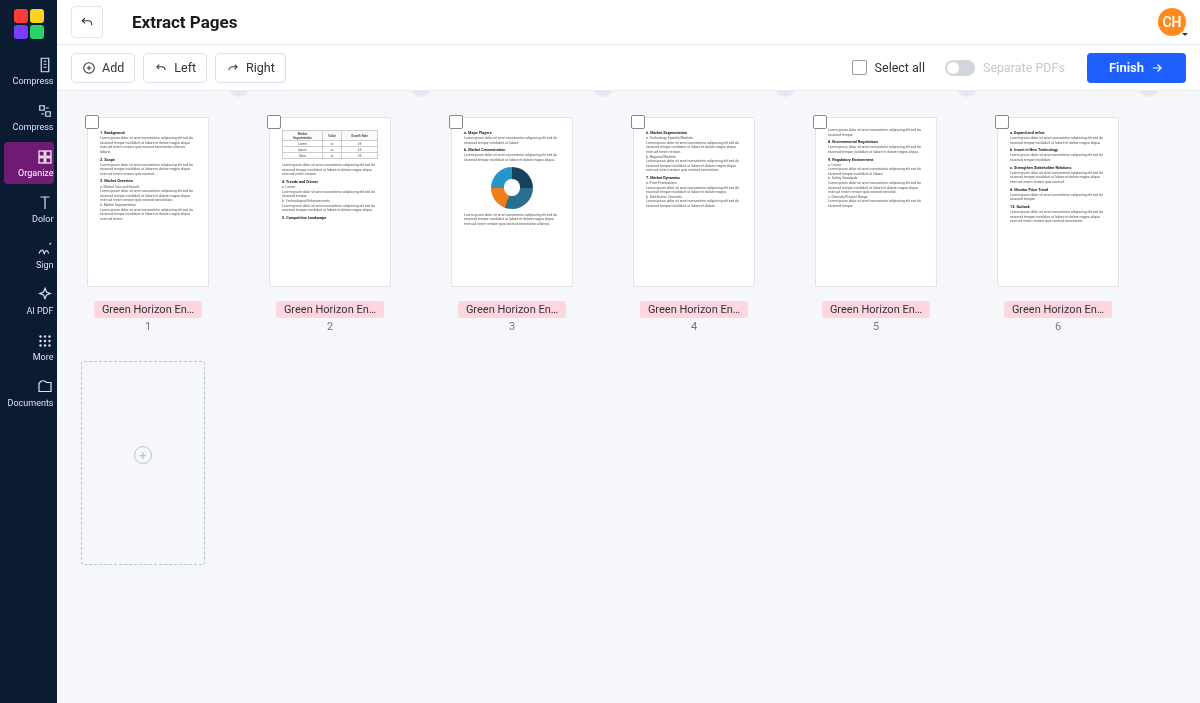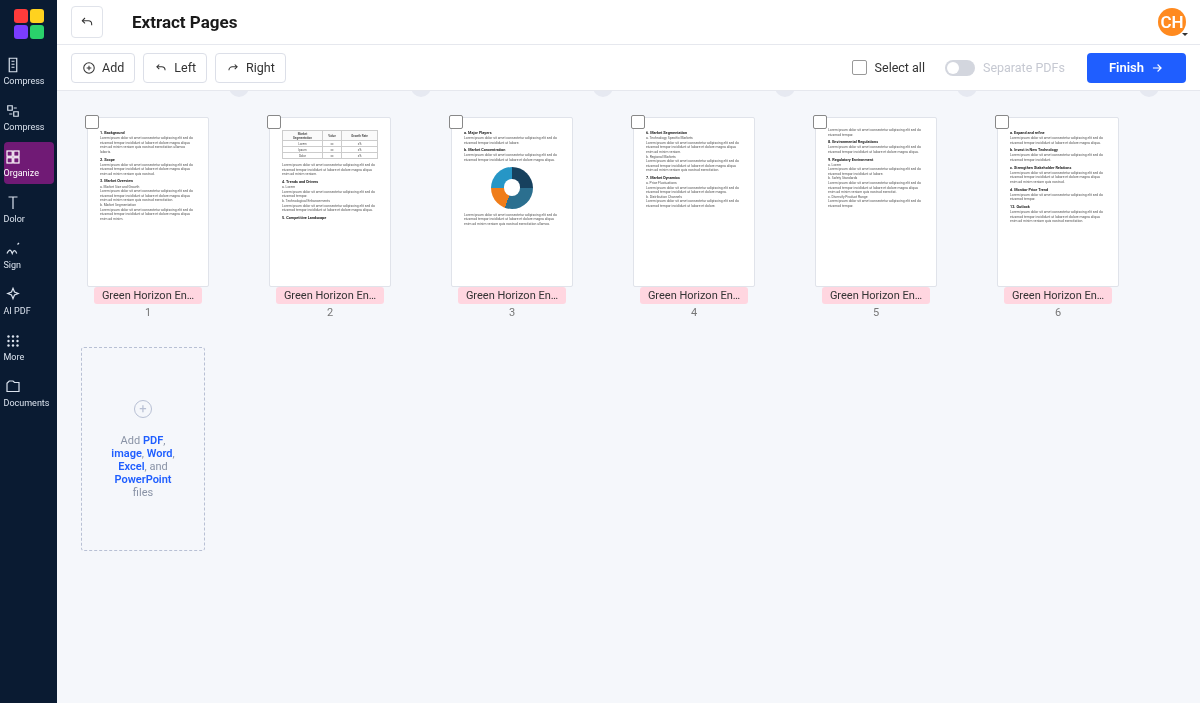--- a/index.html
+++ b/index.html
@@ -2,35 +2,35 @@
 <html><head>
 <meta charset="utf-8">
 <style>
   * { margin: 0; padding: 0; box-sizing: border-box; font-family: -apple-system, BlinkMacSystemFont, "Segoe UI", Roboto, sans-serif; }
   body { width: 1200px; height: 703px; overflow: hidden; display: flex; background: #fff; }
 
   
   .sidebar { width: 57px; background: #0a1b32; display: flex; flex-direction: column; align-items: center; padding-top: 4px; }
   .logo { width: 44px; height: 32px; border-radius: 6px; margin: 4px 0 8px; display: flex; align-items: center; justify-content: center; }
   .logo svg { width: 30px; height: 30px; }
-  .side-item { width: 50px; padding: 6px 0 6px; display: flex; flex-direction: column; align-items: flex-start; color: #dbe3ee; font-size: 9px; cursor: pointer; border-radius: 4px; margin: 2px 0; }
+  .side-item { width: 50px; padding: 6px 0 6px; display: flex; flex-direction: column; align-items: flex-end; color: #dbe3ee; font-size: 9px; cursor: pointer; border-radius: 4px; margin: 2px 0; }
   .side-item.active { background: #701a75; color: #fff; }
   .side-item svg { width: 18px; height: 18px; margin-bottom: 2px; }
   .side-spacer { flex: 1; }
   .side-bottom { width: 50px; padding: 6px 0 10px; display: flex; flex-direction: column; align-items: center; color: #dbe3ee; font-size: 9px; cursor: pointer; }
 
   
   .main { flex: 1; display: flex; flex-direction: column; }
 
   
   .header { height: 45px; border-bottom: 1px solid #e6e8ee; display: flex; align-items: center; padding: 0 14px 0 14px; gap: 19px; }
   .back-btn { width: 32px; height: 32px; border: 1px solid #e0e3ea; border-radius: 4px; display: flex; align-items: center; justify-content: center; margin-right: 10px; cursor: pointer; }
   .back-btn svg { width: 16px; height: 16px; stroke: #333; fill: none; stroke-width: 1.6; }
   .title { font-size: 17px; font-weight: 700; color: #1a1a1a; }
-  .avatar { width: 28px; height: 28px; border-radius: 50%; background: #ff8a1f; color: #fff; font-size: 17px; font-weight: 600; display: flex; align-items: center; justify-content: center; margin-left: auto; position: relative; cursor: pointer; }
+  .avatar { width: 28px; height: 28px; border-radius: 50%; background: #ff8a1f; color: #fff; font-size: 14px; font-weight: 600; display: flex; align-items: center; justify-content: center; margin-left: auto; position: relative; cursor: pointer; }
   .avatar::after { content: ""; position: absolute; bottom: -3px; right: -2px; border: 3px solid transparent; border-top-color: #333; }
 
   
   .toolbar { height: 46px; border-bottom: 1px solid #e6e8ee; display: flex; align-items: center; padding: 0 14px; gap: 8px; }
   .tbtn { height: 30px; border: 1px solid #dcdfe8; border-radius: 4px; background: #fff; display: flex; align-items: center; padding: 0 10px; font-size: 12.5px; color: #333; cursor: pointer; gap: 6px; }
   .tbtn svg { width: 14px; height: 14px; stroke: #333; fill: none; stroke-width: 1.8; }
   .tspacer { flex: 1; }
   .chk-outer { display: flex; align-items: center; gap: 8px; font-size: 12.5px; color: #333; cursor: pointer; justify-content: flex-end; }
   .chkbox { width: 15px; height: 15px; border: 1.5px solid #999; border-radius: 2px; }
   .switch-wrap { display: flex; align-items: center; gap: 8px; margin-left: 12px; }
@@ -43,21 +43,21 @@
   
   .canvas { flex: 1; background: #f5f7fb; overflow: auto; padding: 26px 24px; }
   .grid { display: flex; flex-wrap: wrap; gap: 0; align-items: flex-start; }
   .cell { display: flex; align-items: center; }
 
   .thumb { width: 134px; display: flex; flex-direction: column; align-items: center; }
   .thumb-outer { position: relative; width: 122px; }
   .thumb-check { position: absolute; top: -2px; left: -2px; width: 14px; height: 14px; border: 1.5px solid #888; background: #fff; border-radius: 2px; cursor: pointer; }
   .page { width: 122px; height: 170px; background: #fff; border: 1px solid #e0e3ea; border-radius: 2px; padding: 10px 12px; font-size: 3.4px; color: #555; line-height: 1.35; overflow: hidden; }
   .page .hd { font-weight: 700; color: #222; margin: 2px 0 1px; font-size: 3.8px; }
-  .label-pill { background: #ffd6e0; color: #333; font-size: 11px; padding: 2px 8px; border-radius: 3px; max-width: 120px; white-space: nowrap; overflow: hidden; text-overflow: ellipsis; }
+  .label-pill { margin-top: 14px; background: #ffd6e0; color: #333; font-size: 11px; padding: 2px 8px; border-radius: 3px; max-width: 120px; white-space: nowrap; overflow: hidden; text-overflow: ellipsis; }
   .pagenum { font-size: 11px; color: #777; margin-top: 2px; }
 
   .gap-dot { width: 48px; display: flex; align-items: center; justify-content: center; margin-top: -40px; }
   .plus-dot { width: 20px; height: 20px; border-radius: 50%; background: #e6e9f1; color: #acb1c0; display: flex; align-items: center; justify-content: center; font-size: 14px; cursor: pointer; }
 
   .add-card { width: 124px; height: 204px; border: 1px dashed #b8c0d4; border-radius: 3px; display: flex; flex-direction: column; align-items: center; justify-content: center; padding: 12px; text-align: center; font-size: 11px; color: #8a93a6; cursor: pointer; margin-top: 0; }
   .add-card .big-plus { width: 18px; height: 18px; border: 1px solid #b8c0d4; border-radius: 50%; display: flex; align-items: center; justify-content: center; color: #b8c0d4; margin-bottom: 16px; font-size: 13px; }
   .add-card .link { color: #1f5eff; font-weight: 600; }
 
   
@@ -364,26 +364,19 @@
       </div>
       <div class="cell gap-dot">
           <div class="plus-dot">+</div>
         </div>
 
       <div style="flex-basis:100%; height:28px;"></div>
 
       <div class="cell">
         <div class="add-card">
           <div class="big-plus">+</div>
-          <div>
-            <span>Add </span><span class="link">PDF</span><span>, </span><br>
-            <span class="link">image</span><span>, </span><span class="link">Word</span><span>, </span><br>
-            <span class="link">Excel</span><span>, and </span><br>
-            <span class="link">PowerPoint</span><br>
-            <span> files</span>
-          </div>
         </div>
       </div>
 
     </div>
   </div>
 
 </div>
 
 </body></html>

